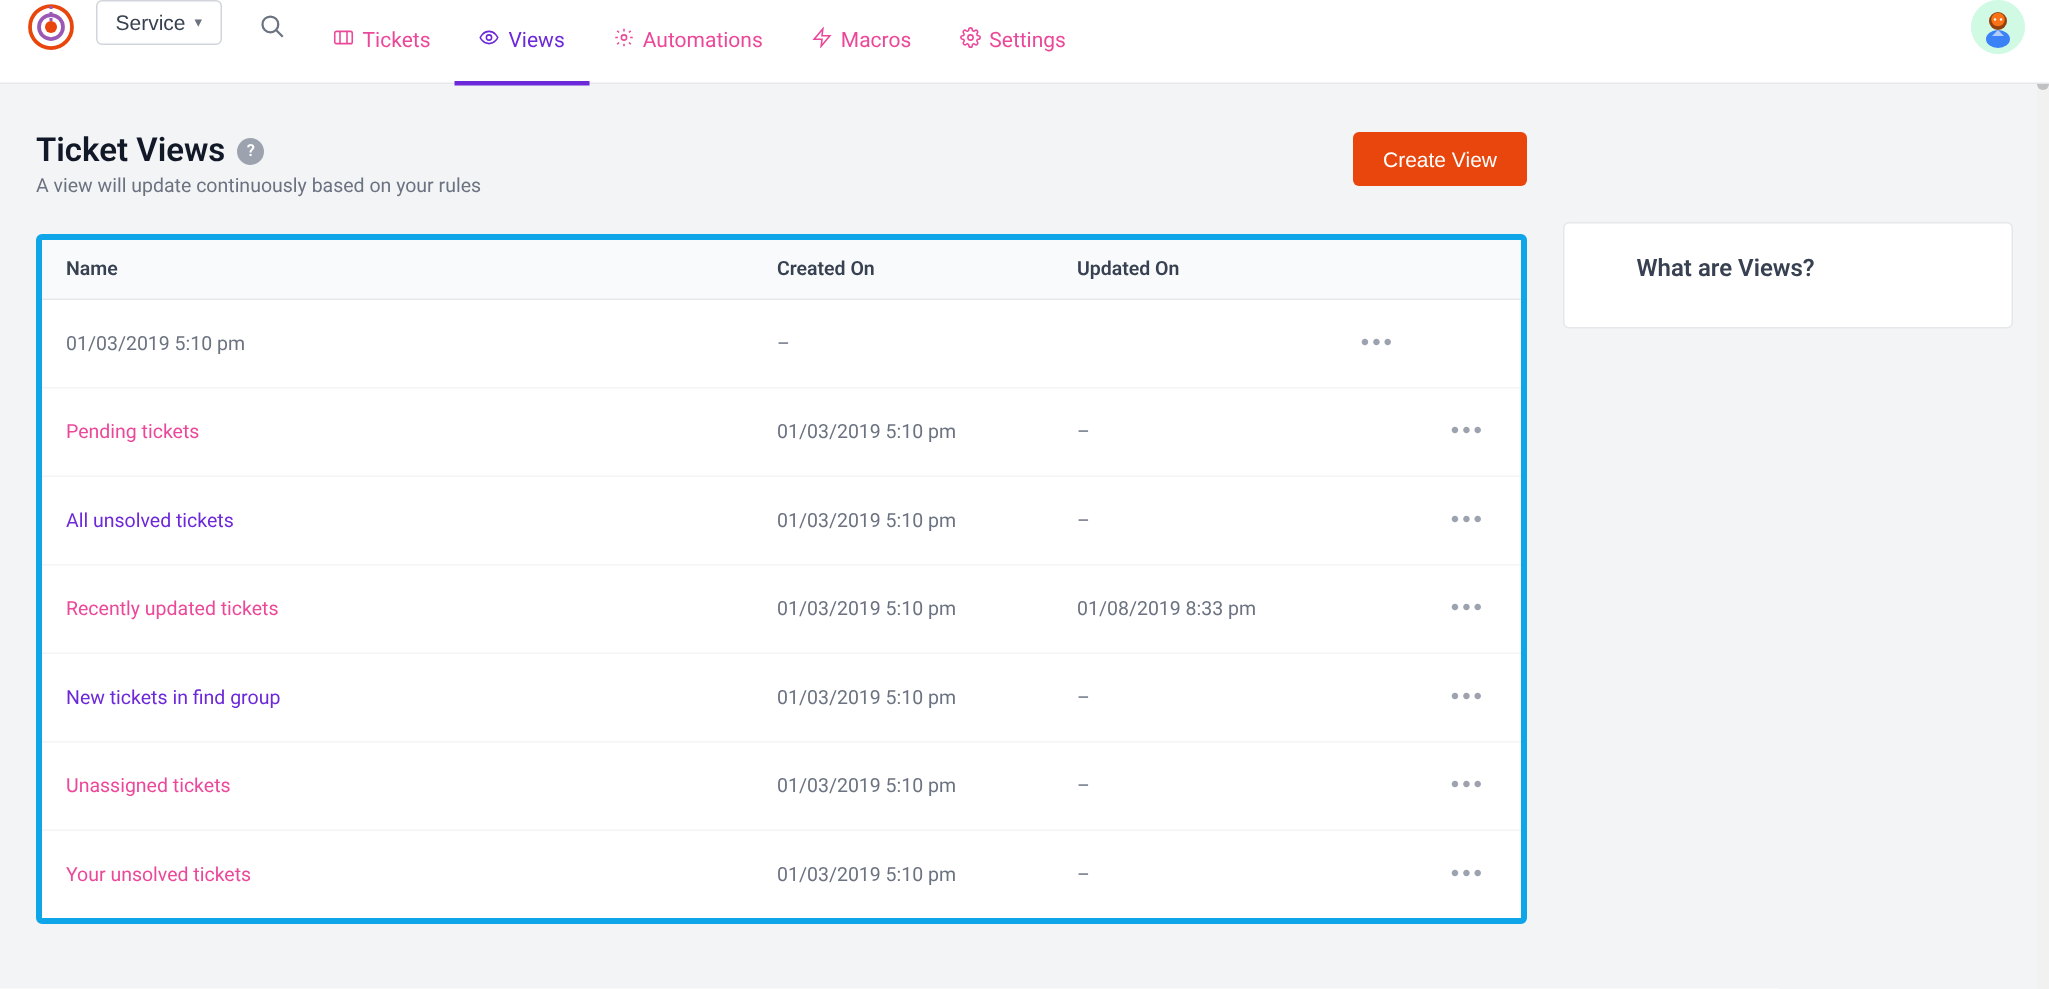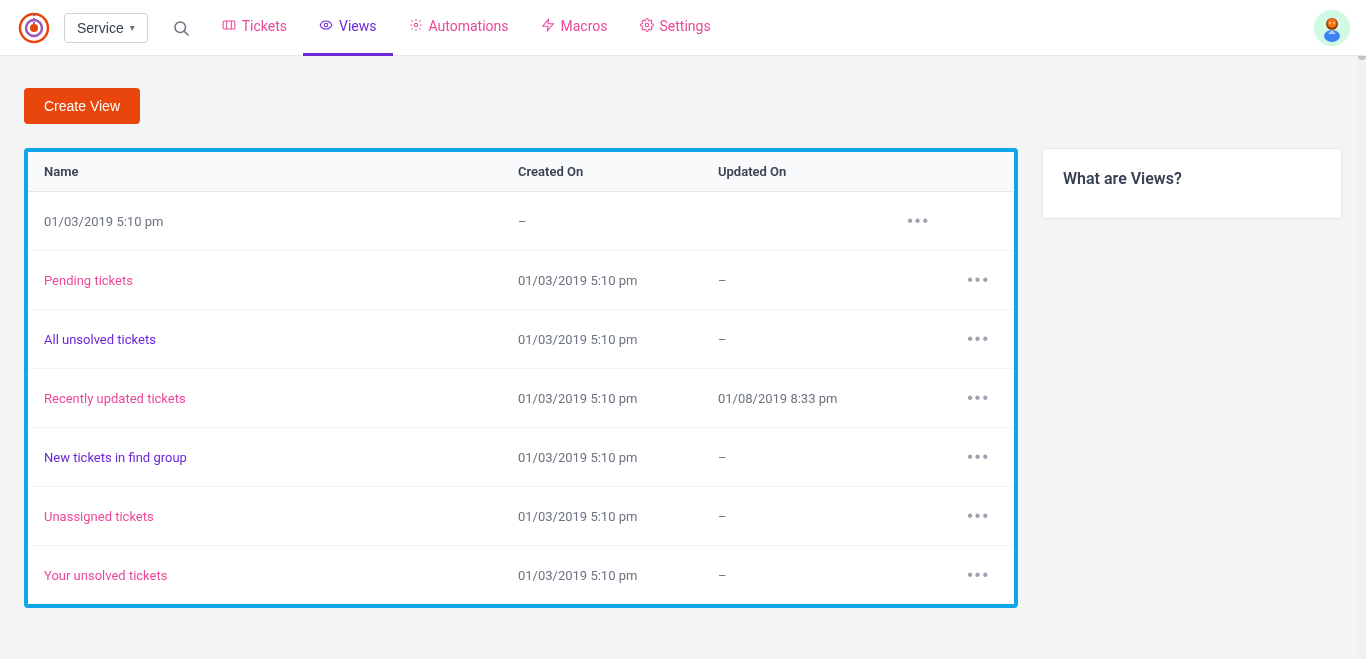--- a/index.html
+++ b/index.html
@@ -3,21 +3,21 @@
   <meta charset="utf-8">
   <style>
     * { box-sizing: border-box; margin: 0; padding: 0; }
     body { font-family: -apple-system, BlinkMacSystemFont, 'Segoe UI', Roboto, sans-serif; background: #f3f4f6; color: #333; font-size: 14px; }
 
     
     .navbar {
       background: #fff;
       border-bottom: 1px solid #e5e7eb;
       display: flex;
-      align-items: center;
+      align-items: flex-start;
       height: 56px;
       padding: 0 16px;
       position: sticky;
       top: 0;
       z-index: 100;
     }
     .navbar-logo {
       width: 36px;
       height: 36px;
       margin-right: 12px;
@@ -207,20 +207,21 @@
       background: #fff;
       border: 1px solid #e5e7eb;
       border-radius: 4px;
       padding: 20px;
     }
     .info-title {
       font-size: 16px;
       font-weight: 600;
       color: #374151;
       margin-bottom: 10px;
+      margin-left: 28px;
     }
     .info-text {
       font-size: 13px;
       color: #6b7280;
       line-height: 1.5;
     }
 
     
     .scrollbar-track {
       position: fixed;
@@ -334,20 +335,27 @@
       </svg>
     </div>
   </div>
 </nav>
 
 <div class="main-content">
 
   <div class="left-panel">
 
     <div class="page-header">
+      <div class="page-title-group">
+        <div class="page-title">
+          <span>Ticket Views</span>
+          <span class="help-icon">?</span>
+        </div>
+        <div class="page-subtitle">A view will update continuously based on your rules</div>
+      </div>
       <button class="create-view-btn">Create View</button>
     </div>
 
     <div class="ticket-table">
       <div class="table-header">
         <div class="table-header-cell">Name</div>
         <div class="table-header-cell">Created On</div>
         <div class="table-header-cell">Updated On</div>
         <div class="table-header-cell"></div>
       </div>

